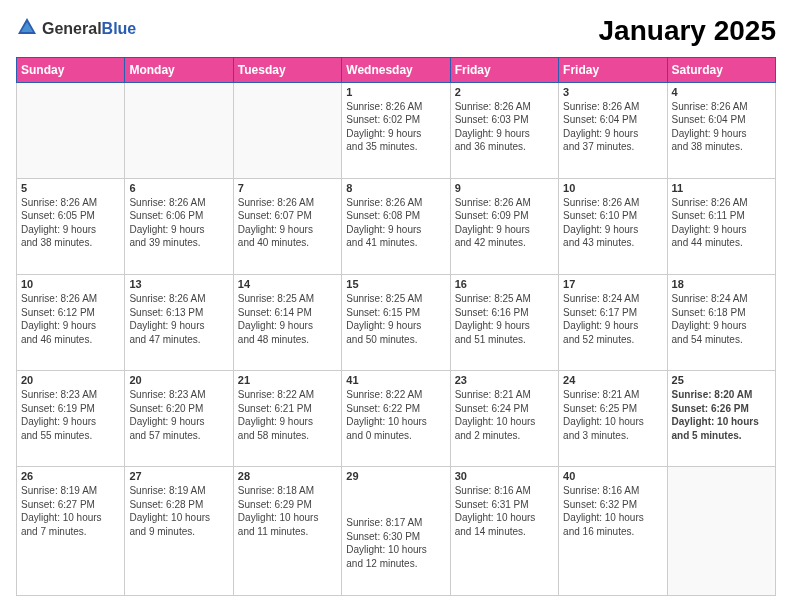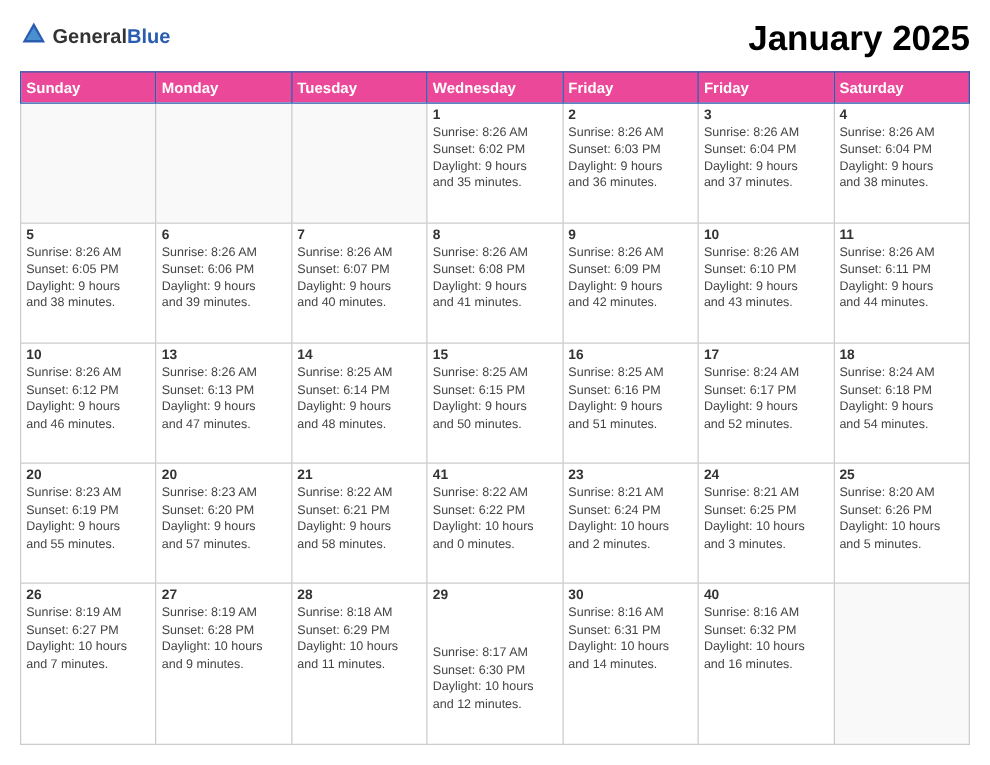--- a/index.html
+++ b/index.html
@@ -290,21 +290,21 @@
           </td>
           <td>
             <div class="day-number">24</div>
             <div class="day-info" style="white-space: pre-line;">Sunrise: 8:21 AM
 Sunset: 6:25 PM
 Daylight: 10 hours
 and 3 minutes.</div>
           </td>
           <td>
             <div class="day-number">25</div>
-            <div class="day-info" style="white-space: pre-line;">Sunrise: 8:20 AM
+            <div class="day-info" style="white-space: pre-line; font-weight: bold;">Sunrise: 8:20 AM
 Sunset: 6:26 PM
 Daylight: 10 hours
 and 5 minutes.</div>
           </td>
         </tr>
         <tr class="week-row">
           <td>
             <div class="day-number">26</div>
             <div class="day-info" style="white-space: pre-line;">Sunrise: 8:19 AM
 Sunset: 6:27 PM

